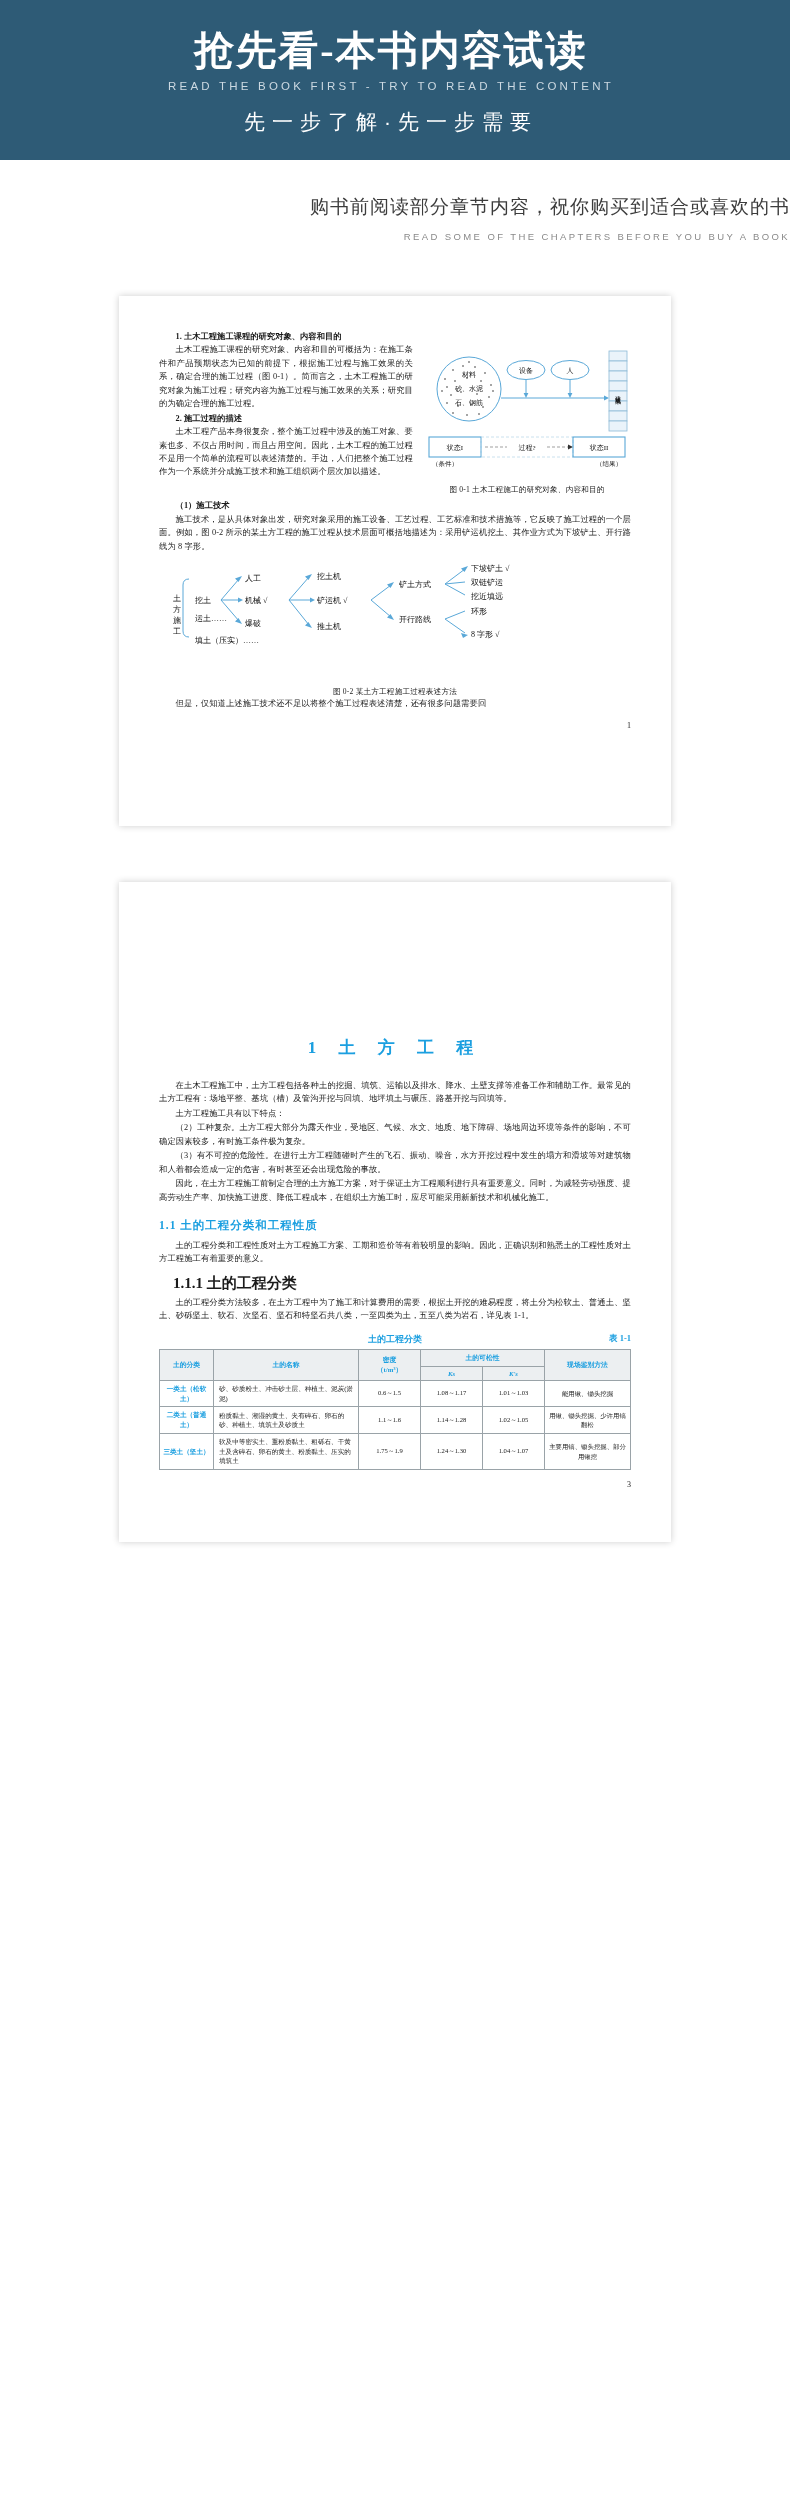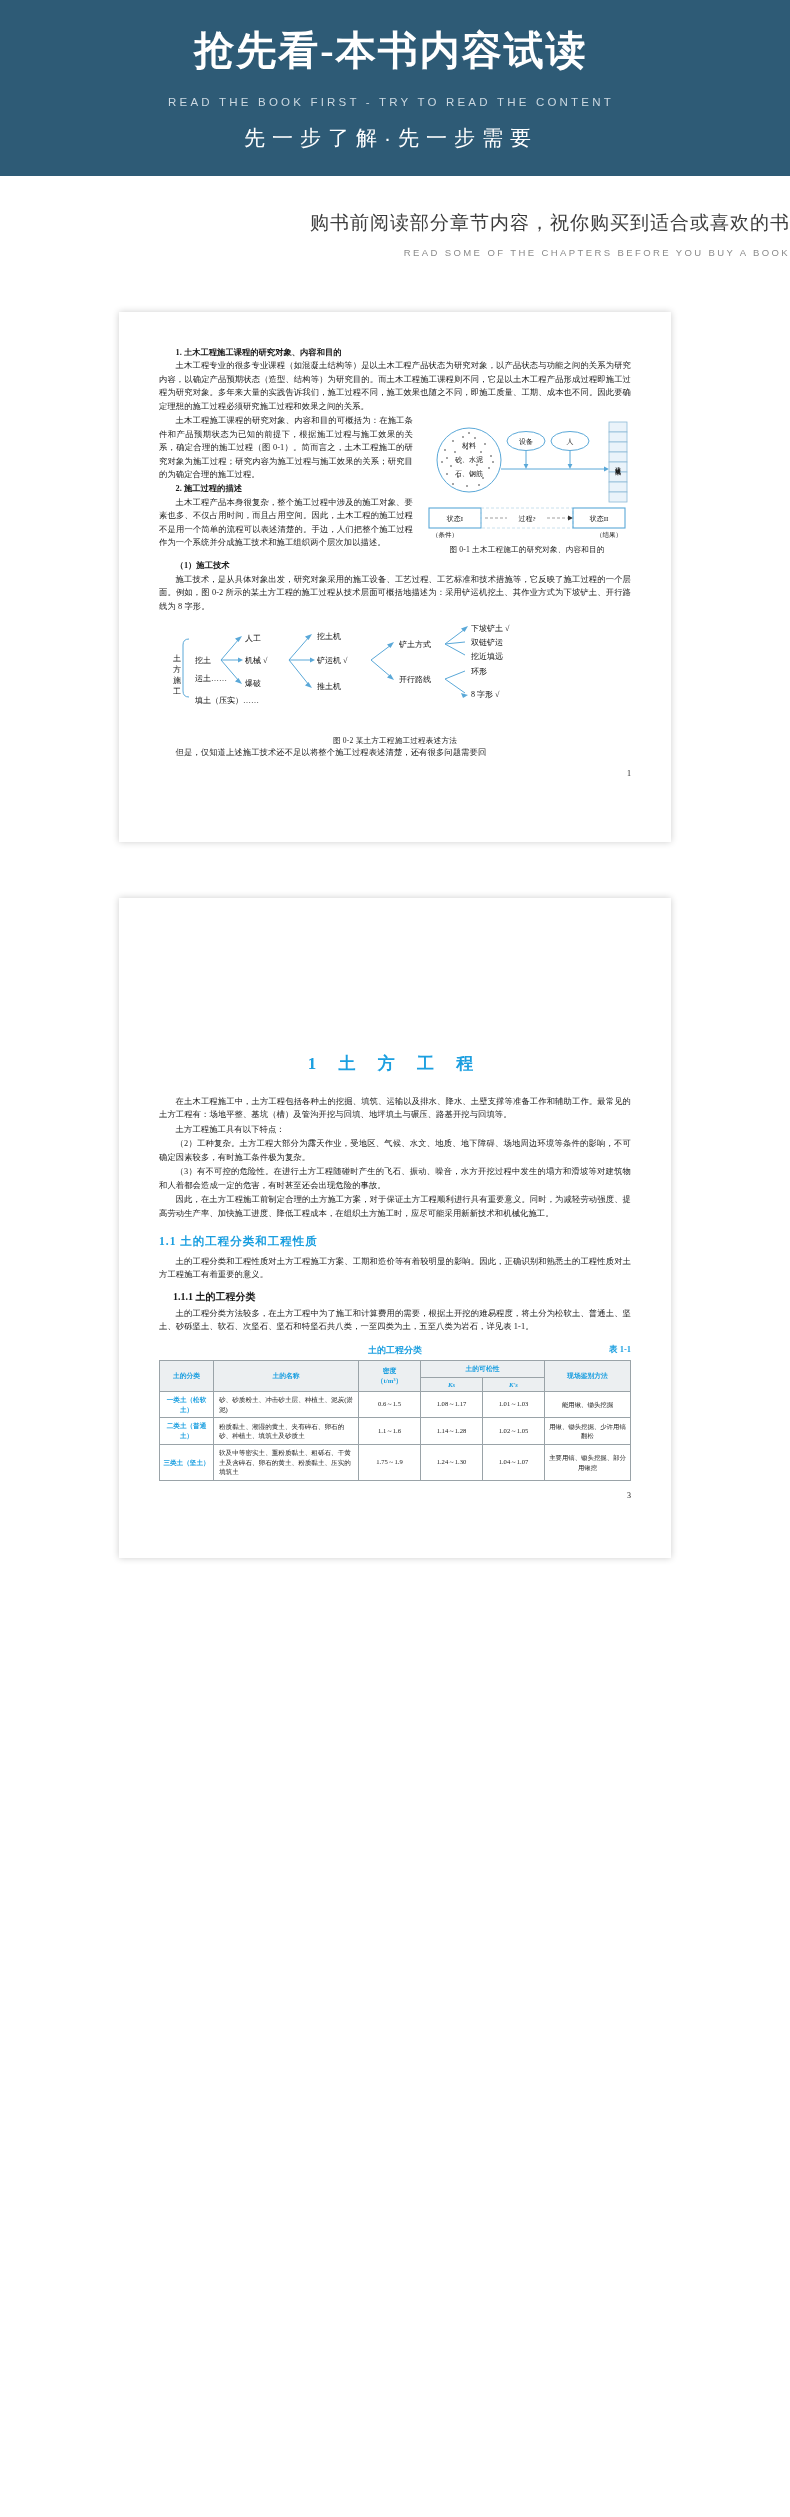--- a/index.html
+++ b/index.html
@@ -23,21 +23,21 @@
     font-size: 40px;
     font-weight: bold;
     letter-spacing: 2px;
     line-height: 1.25;
     font-family: "Liberation Serif", "DejaVu Serif", serif;
   }
   .banner-sub-en {
     color: #ccd9e2;
     font-size: 11.5px;
     letter-spacing: 3.2px;
-    margin-top: 20px;
+    margin-top: 4px;
     font-family: "Liberation Sans", sans-serif;
   }
   .banner-sub-cn {
     color: #ffffff;
     font-size: 21px;
     letter-spacing: 7px;
     margin-top: 16px;
     font-family: "Liberation Sans", sans-serif;
   }
 
@@ -80,41 +80,41 @@
     margin: 120px 0 20px 0;
   }
   .doc-h2 {
     color:#1b9fe0;
     font-size: 11.5px;
     font-weight: bold;
     letter-spacing: 1px;
     margin: 14px 0 6px 0;
   }
   .doc-h3 {
-    font-size: 10px;
+    font-size: 15px;
     font-weight: bold;
     margin: 8px 0 3px 14px;
   }
   p.body {
     font-size: 8.3px;
     line-height: 1.62;
     text-align: justify;
     margin: 0 0 1px 0;
     text-indent: 2em;
     letter-spacing: 0.1px;
   }
   .numline { font-size: 8.3px; line-height:1.62; text-indent:2em; margin:0; font-weight:bold;}
 
   .float-fig { float: right; width: 208px; margin: 2px 0 4px 10px; }
   .clearfix::after { content:""; display:block; clear:both; }
 
   .figcap {
     text-align:center;
     font-size: 7.6px;
-    margin-top: 5px;
+    margin-top: 16px;
     letter-spacing: .2px;
   }
 
   
   svg.fig { display:block; }
 
   
   .tbl-title {
     text-align:center;
     color:#1b9fe0;
@@ -184,21 +184,20 @@
   <div class="subcap-cn">购书前阅读部分章节内容，祝你购买到适合或喜欢的书</div>
   <div class="subcap-en">READ SOME OF THE CHAPTERS BEFORE YOU BUY A BOOK</div>
 </div>
 
 <div class="sheet-wrap">
 
   <div class="sheet p1">
 
 
     <div class="numline">1. 土木工程施工课程的研究对象、内容和目的</div>
-    <p class="body">土木工程专业的很多专业课程（如混凝土结构等）是以土木工程产品状态为研究对象，以产品状态与功能之间的关系为研究内容，以确定产品预期状态（造型、结构等）为研究目的。而土木工程施工课程则不同，它是以土木工程产品形成过程即施工过程为研究对象。多年来大量的实践告诉我们，施工过程不同，施工效果也随之不同，即施工质量、工期、成本也不同。因此要确定理想的施工过程必须研究施工过程和效果之间的关系。</p>
 
     <div class="clearfix">
 
       <div class="float-fig">
         <svg class="fig" viewBox="0 0 208 124" width="208" height="124">
 
           <circle cx="46" cy="44" r="32" fill="none" stroke="#5aa8d8" stroke-width="1"></circle>
           <g fill="#333">
             <circle cx="30" cy="25" r="0.8"></circle>
               <circle cx="40" cy="21" r="0.8"></circle>

